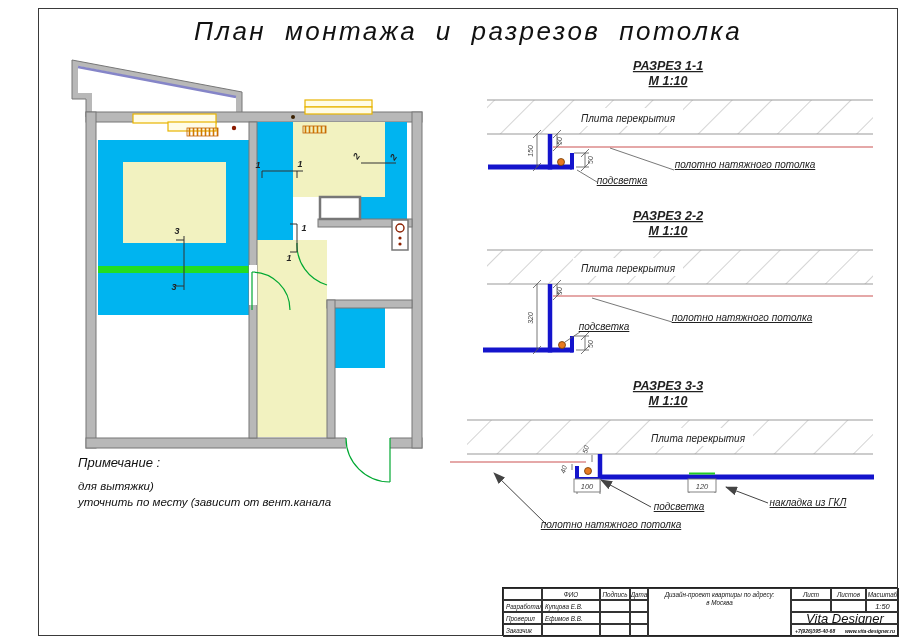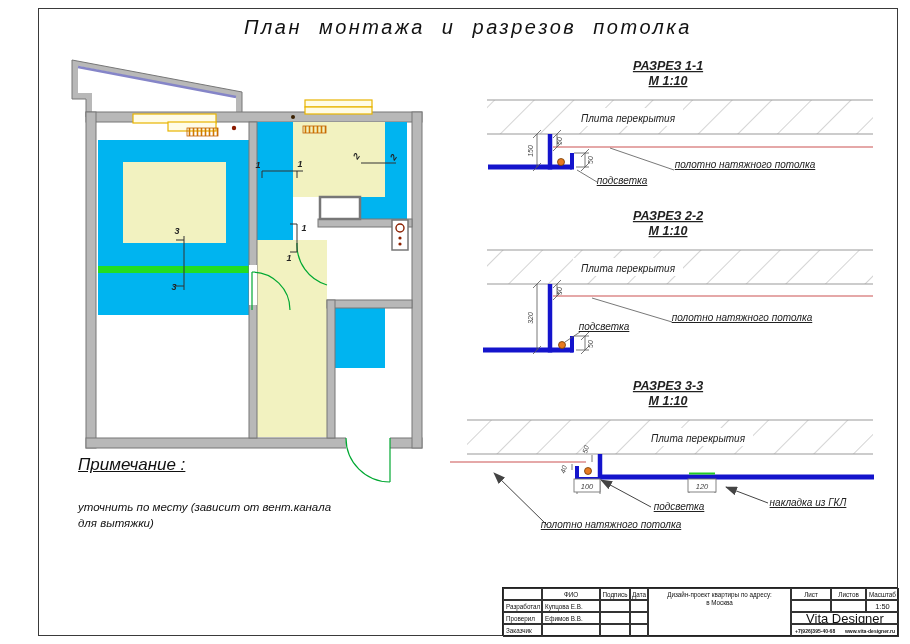--- a/index.html
+++ b/index.html
@@ -1,34 +1,34 @@
 <!DOCTYPE html>
 <html><head>
 <meta charset="utf-8">
 <style>
   html,body{margin:0;padding:0;background:#fff;}
   #page{position:relative;width:910px;height:644px;background:#fff;overflow:hidden;
         font-family:"Liberation Sans",sans-serif;}
   #frame{position:absolute;left:38px;top:8px;width:860px;height:628px;border:1.6px solid #3a3a3a;box-sizing:border-box;}
   #sheet-title{position:absolute;left:38px;top:16px;width:860px;text-align:center;
-        font-style:italic;font-size:20px;color:#111;letter-spacing:2.5px;word-spacing:9px;}
+        font-style:italic;font-size:26px;color:#111;letter-spacing:2.5px;word-spacing:9px;}
   svg text{font-family:"Liberation Sans",sans-serif;font-style:italic;fill:#222;}
   .sec-h{font-size:12.5px;font-weight:bold;text-decoration:underline;}
   .lbl{font-size:10px;text-decoration:underline;}
   .slab-lbl{font-size:10px;}
   .dim{font-size:7px;fill:#444;}
   .mark{font-size:9px;font-weight:bold;}
   
   #note{position:absolute;left:78px;top:455px;width:300px;font-style:italic;color:#111;}
-  #note .nh{font-size:17px;text-decoration:underline;margin-bottom:24px;}
+  #note .nh{font-size:13px;margin-bottom:8px;}
   #note .nl{font-size:11.5px;line-height:16px;}
   
   #tb{position:absolute;left:502px;top:587px;width:396px;height:49px;border:1.2px solid #222;box-sizing:border-box;background:#fff;}
   .tbc{position:absolute;border:0.8px solid #333;box-sizing:border-box;display:flex;
-       align-items:center;justify-content:center;font-size:6.3px;color:#111;overflow:hidden;white-space:nowrap;}
+       align-items:center;justify-content:center;font-style:italic;font-size:6.3px;color:#111;overflow:hidden;white-space:nowrap;}
   .tbl{justify-content:flex-start;padding-left:2px;}
   .brand{font-size:13px;}
   .phone{display:flex;justify-content:space-between;padding:0 3px;font-size:5px;font-weight:bold;}
   .proj{flex-direction:column;justify-content:flex-start;padding-top:2px;line-height:8px;font-size:6.3px;}
 </style>
 </head>
 <body>
 
 <div id="page">
   <div id="frame"></div>
@@ -263,22 +263,22 @@
       <line x1="768" y1="503" x2="726" y2="487" stroke="#444" stroke-width="1" marker-end="url(#arr)"></line>
       <text class="lbl" x="808" y="506" text-anchor="middle">накладка из ГКЛ</text>
 
       <line x1="547" y1="525" x2="494" y2="473" stroke="#444" stroke-width="1" marker-end="url(#arr)"></line>
       <text class="lbl" x="611" y="528" text-anchor="middle">полотно натяжного потолка</text>
     </g>
   </svg>
 
   <div id="note">
     <div class="nh">Примечание :</div>
+    <div class="nl">для вытяжки)</div>
     <div class="nl">уточнить по месту (зависит от вент.канала</div>
-    <div class="nl">для вытяжки)</div>
   </div>
 
   <div id="tb">
     <div class="tbc" style="left:0;top:0;width:39px;height:12px"></div>
     <div class="tbc" style="left:39px;top:0;width:58px;height:12px">ФИО</div>
     <div class="tbc" style="left:97px;top:0;width:30px;height:12px">Подпись</div>
     <div class="tbc" style="left:127px;top:0;width:18px;height:12px">Дата</div>
 
     <div class="tbc tbl" style="left:0;top:12px;width:39px;height:12px">Разработал</div>
     <div class="tbc tbl" style="left:39px;top:12px;width:58px;height:12px">Купцова Е.В.</div>

